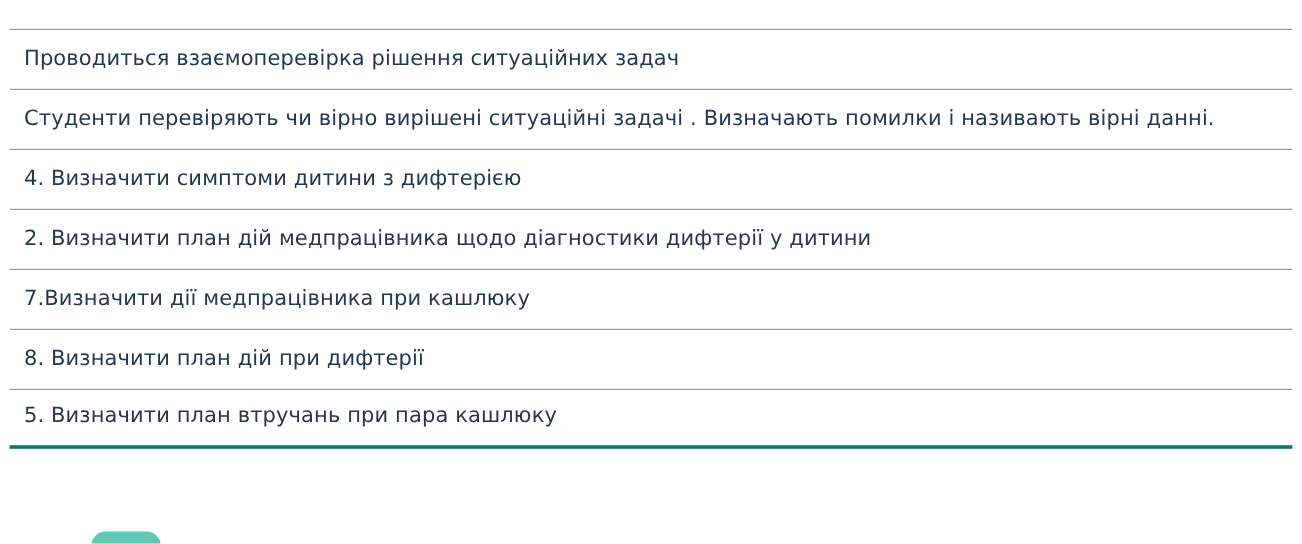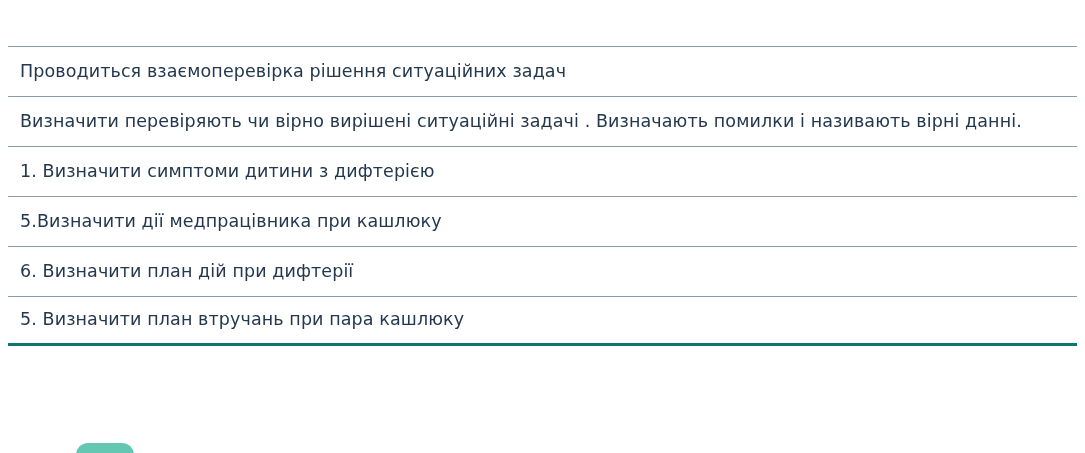--- a/index.html
+++ b/index.html
@@ -16,21 +16,21 @@
   }
   .page {
     position: relative;
     width: 1085px;
     height: 453px;
     background: #ffffff;
   }
   .rows {
     position: absolute;
     left: 0;
-    top: 46px;
+    top: 24px;
     width: 1085px;
   }
   .row {
     position: relative;
     box-sizing: border-box;
     width: 1069px;
     margin: 0 8px;
     border-top: 1px solid #8a9bb0;
     height: 50px;
     display: flex;
@@ -64,35 +64,38 @@
 
 <div class="page">
 
   <div class="rows">
 
     <div class="row">
       <span class="row-text">Проводиться взаємоперевірка рішення ситуаційних задач</span>
     </div>
 
     <div class="row">
-      <span class="row-text">Визначити перевіряють чи вірно вирішені ситуаційні задачі . Визначають помилки і  називають вірні данні.</span>
+      <span class="row-text">Студенти перевіряють чи вірно вирішені ситуаційні задачі . Визначають помилки і  називають вірні данні.</span>
     </div>
 
 
     <div class="row">
-      <span class="row-text">1. Визначити симптоми дитини з дифтерією</span>
-    </div>
-
-
-    <div class="row">
-      <span class="row-text">5.Визначити дії медпрацівника при кашлюку</span>
+      <span class="row-text">4. Визначити симптоми дитини з дифтерією</span>
     </div>
 
     <div class="row">
-      <span class="row-text">6. Визначити план  дій  при дифтерії</span>
+      <span class="row-text">2. Визначити план дій медпрацівника щодо діагностики  дифтерії у  дитини</span>
+    </div>
+
+    <div class="row">
+      <span class="row-text">7.Визначити дії медпрацівника при кашлюку</span>
+    </div>
+
+    <div class="row">
+      <span class="row-text">8. Визначити план  дій  при дифтерії</span>
     </div>
 
     <div class="row">
       <span class="row-text">5. Визначити план  втручань при пара кашлюку</span>
     </div>
 
   </div>
 
   <div class="badge"></div>
 

